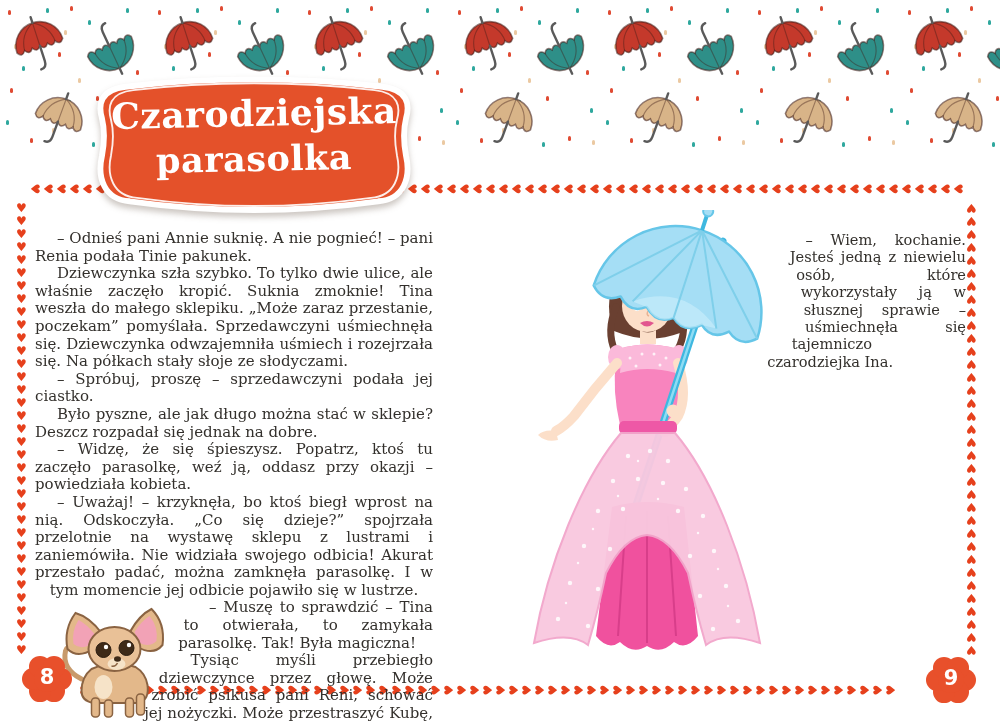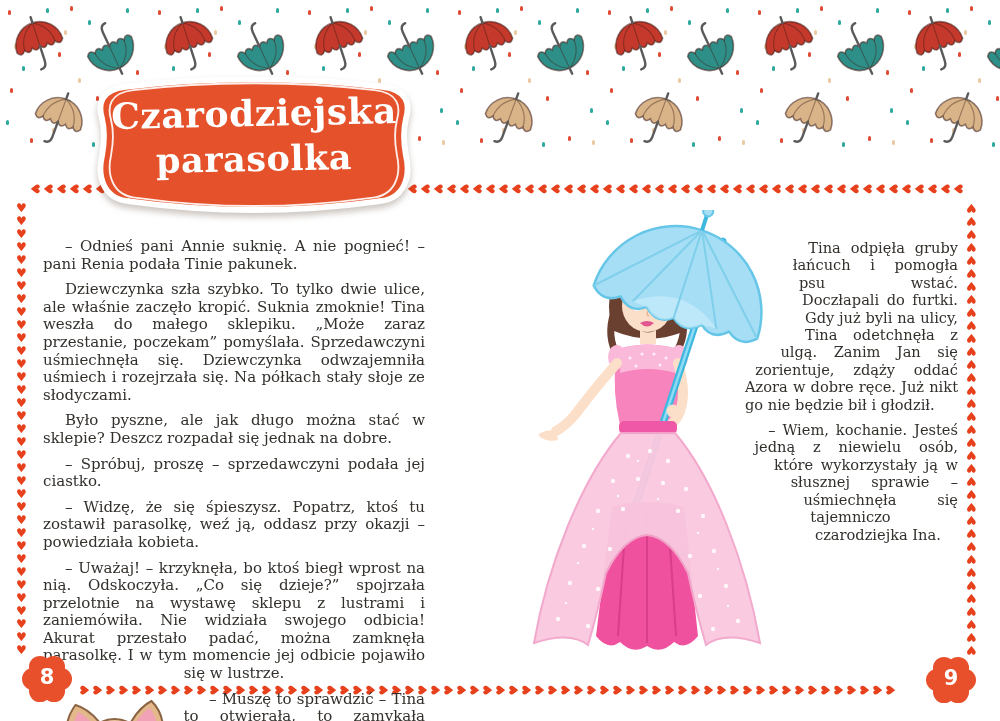--- a/index.html
+++ b/index.html
@@ -24,21 +24,21 @@
 
   
   .flower{position:absolute;width:56px;height:56px;z-index:4;}
   .flower.fl-left{left:19px;top:651px;}
   .flower.fl-right{left:923px;top:652px;}
   .flower .num{position:absolute;left:0;top:14px;width:100%;text-align:center;color:#fff;
                font:bold 21px "DejaVu Sans",sans-serif;}
 
   
   .col{color:#33302C;text-align:justify;z-index:3;}
-  .col p{margin:8px;text-indent:22px;}
+  .col p{margin:0;text-indent:22px;}
   .left-col{position:absolute;left:35px;top:230px;width:398px;
             font:15px/17.6px "DejaVu Serif",serif;}
   .right-col{position:absolute;left:737px;top:231px;width:229px;
              font:14.6px/17.4px "DejaVu Serif",serif;}
   .right-col p.no-indent{text-indent:0;}
   .center-last{text-align-last:center;}
 
   .dog-float{float:left;width:152px;height:118px;margin:4px 6px 0 8px;
              shape-outside:polygon(0 0,152px 0,146px 30px,124px 70px,104px 118px,0 118px);}
   .girl-spacer{float:left;width:86px;height:404px;
@@ -313,23 +313,23 @@
       <path d="M30,12 C110,2 210,2 290,12 C316,15 318,30 314,44 C311,56 311,66 314,82 C319,104 312,126 286,128 C200,140 120,140 34,128 C8,126 1,104 6,82 C9,66 9,56 6,44 C2,30 4,15 30,12 Z" fill="#E4512A" stroke="#ffffff" stroke-width="6"></path>
       <path d="M30,12 C110,2 210,2 290,12 C316,15 318,30 314,44 C311,56 311,66 314,82 C319,104 312,126 286,128 C200,140 120,140 34,128 C8,126 1,104 6,82 C9,66 9,56 6,44 C2,30 4,15 30,12 Z" fill="none" stroke="#ffffff" stroke-width="2" opacity=".9" transform="translate(160,70) scale(.94) translate(-160,-70)"></path>
     </svg>
     <div class="t1">Czarodziejska</div>
     <div class="t2">parasolka</div>
   </div>
 
   <div class="col left-col">
     <p>– Odnieś pani Annie suknię. A nie pognieć! – pani Renia podała Tinie pakunek.</p>
     <p>Dziewczynka szła szybko. To tylko dwie ulice, ale właśnie zaczęło kropić. Suknia zmoknie! Tina weszła do małego sklepiku. „Może zaraz przestanie, poczekam” pomyślała. Sprzedawczyni uśmiechnęła się. Dziewczynka odwzajemniła uśmiech i rozejrzała się. Na półkach stały słoje ze słodyczami.</p>
+    <p>– Spróbuj, proszę – sprzedawczyni podała jej ciastko.</p>
     <p>Było pyszne, ale jak długo można stać w sklepie? Deszcz rozpadał się jednak na dobre.</p>
-    <p>– Spróbuj, proszę – sprzedawczyni podała jej ciastko.</p>
-    <p>– Widzę, że się śpieszysz. Popatrz, ktoś tu zostawił parasolkę, weź ją, oddasz przy okazji – powiedziała kobieta.</p>
+    <p>– Widzę, że się śpieszysz. Popatrz, ktoś tu zaczęło parasolkę, weź ją, oddasz przy okazji – powiedziała kobieta.</p>
     <p class="center-last">– Uważaj! – krzyknęła, bo ktoś biegł wprost na nią. Odskoczyła. „Co się dzieje?” spojrzała przelotnie na wystawę sklepu z lustrami i zaniemówiła. Nie widziała swojego odbicia! Akurat przestało padać, można zamknęła parasolkę. I w tym momencie jej odbicie pojawiło się w lustrze.</p>
 
     <div class="dog-float">
       <svg width="152" height="118" viewBox="0 0 135 118">
         <path d="M30,76 Q10,66 14,48 Q16,42 22,44" stroke="#C89A6B" stroke-width="5" fill="none" stroke-linecap="round"></path>
         <path d="M24,10 Q12,26 16,46 Q26,56 42,46 L50,30 Q38,14 24,10 Z" fill="#E3B88A" stroke="#8A6342" stroke-width="2"></path>
         <path d="M27,17 Q20,28 22,41 Q29,47 38,42 L43,31 Q35,21 27,17 Z" fill="#F2A2B6"></path>
         <path d="M100,6 Q114,20 111,42 Q102,53 86,44 L79,28 Q88,12 100,6 Z" fill="#E3B88A" stroke="#8A6342" stroke-width="2"></path>
         <path d="M98,13 Q107,24 105,38 Q98,45 88,40 L83,29 Q90,18 98,13 Z" fill="#F2A2B6"></path>
         <path d="M40,66 Q30,74 30,88 Q30,98 42,100 L88,100 Q98,96 96,82 Q94,70 84,64 Q62,56 40,66 Z" fill="#E3B88A" stroke="#8A6342" stroke-width="2"></path>
@@ -348,21 +348,20 @@
         <path d="M66,60 Q64,64 60,63" stroke="#8A6342" stroke-width="1.5" fill="none"></path>
       </svg>
     </div>
 
     <p>– Muszę to sprawdzić – Tina to otwierała, to zamykała parasolkę. Tak! Była magiczna!</p>
     <p>Tysiąc myśli przebiegło dziewczynce przez głowę. Może zrobić psikusa pani Reni, schować jej nożyczki. Może przestraszyć Kubę, który ciągnął ją za warkocze. Może… Ruszyła biegiem. Zapukała</p>
   </div>
 
   <div class="col right-col">
     <div class="girl-spacer"></div>
-    <p>Tina odpięła gruby łańcuch i pomogła psu wstać. Doczłapali do furtki. Gdy już byli na ulicy, Tina odetchnęła z ulgą. Zanim Jan się zorientuje, zdąży oddać Azora w dobre ręce. Już nikt go nie będzie bił i głodził.</p>
     <p>– Wiem, kochanie. Jesteś jedną z niewielu osób, które wykorzystały ją w słusznej sprawie – uśmiechnęła się tajemniczo czarodziejka Ina.</p>
   </div>
 
   <svg class="girl" viewBox="0 0 254 460">
 
     <path d="M96,120 Q86,96 96,70 Q108,40 130,40 Q156,42 166,72 Q172,98 162,122 Q130,134 96,120 Z" fill="#6A4031"></path>
     <ellipse cx="129" cy="53" rx="31" ry="17" fill="#6A4031"></ellipse>
     <path d="M98,96 Q88,120 97,140" stroke="#6A4031" stroke-width="7" fill="none" stroke-linecap="round"></path>
     <path d="M162,96 Q170,120 160,138" stroke="#6A4031" stroke-width="7" fill="none" stroke-linecap="round"></path>
     <g fill="#fff">

